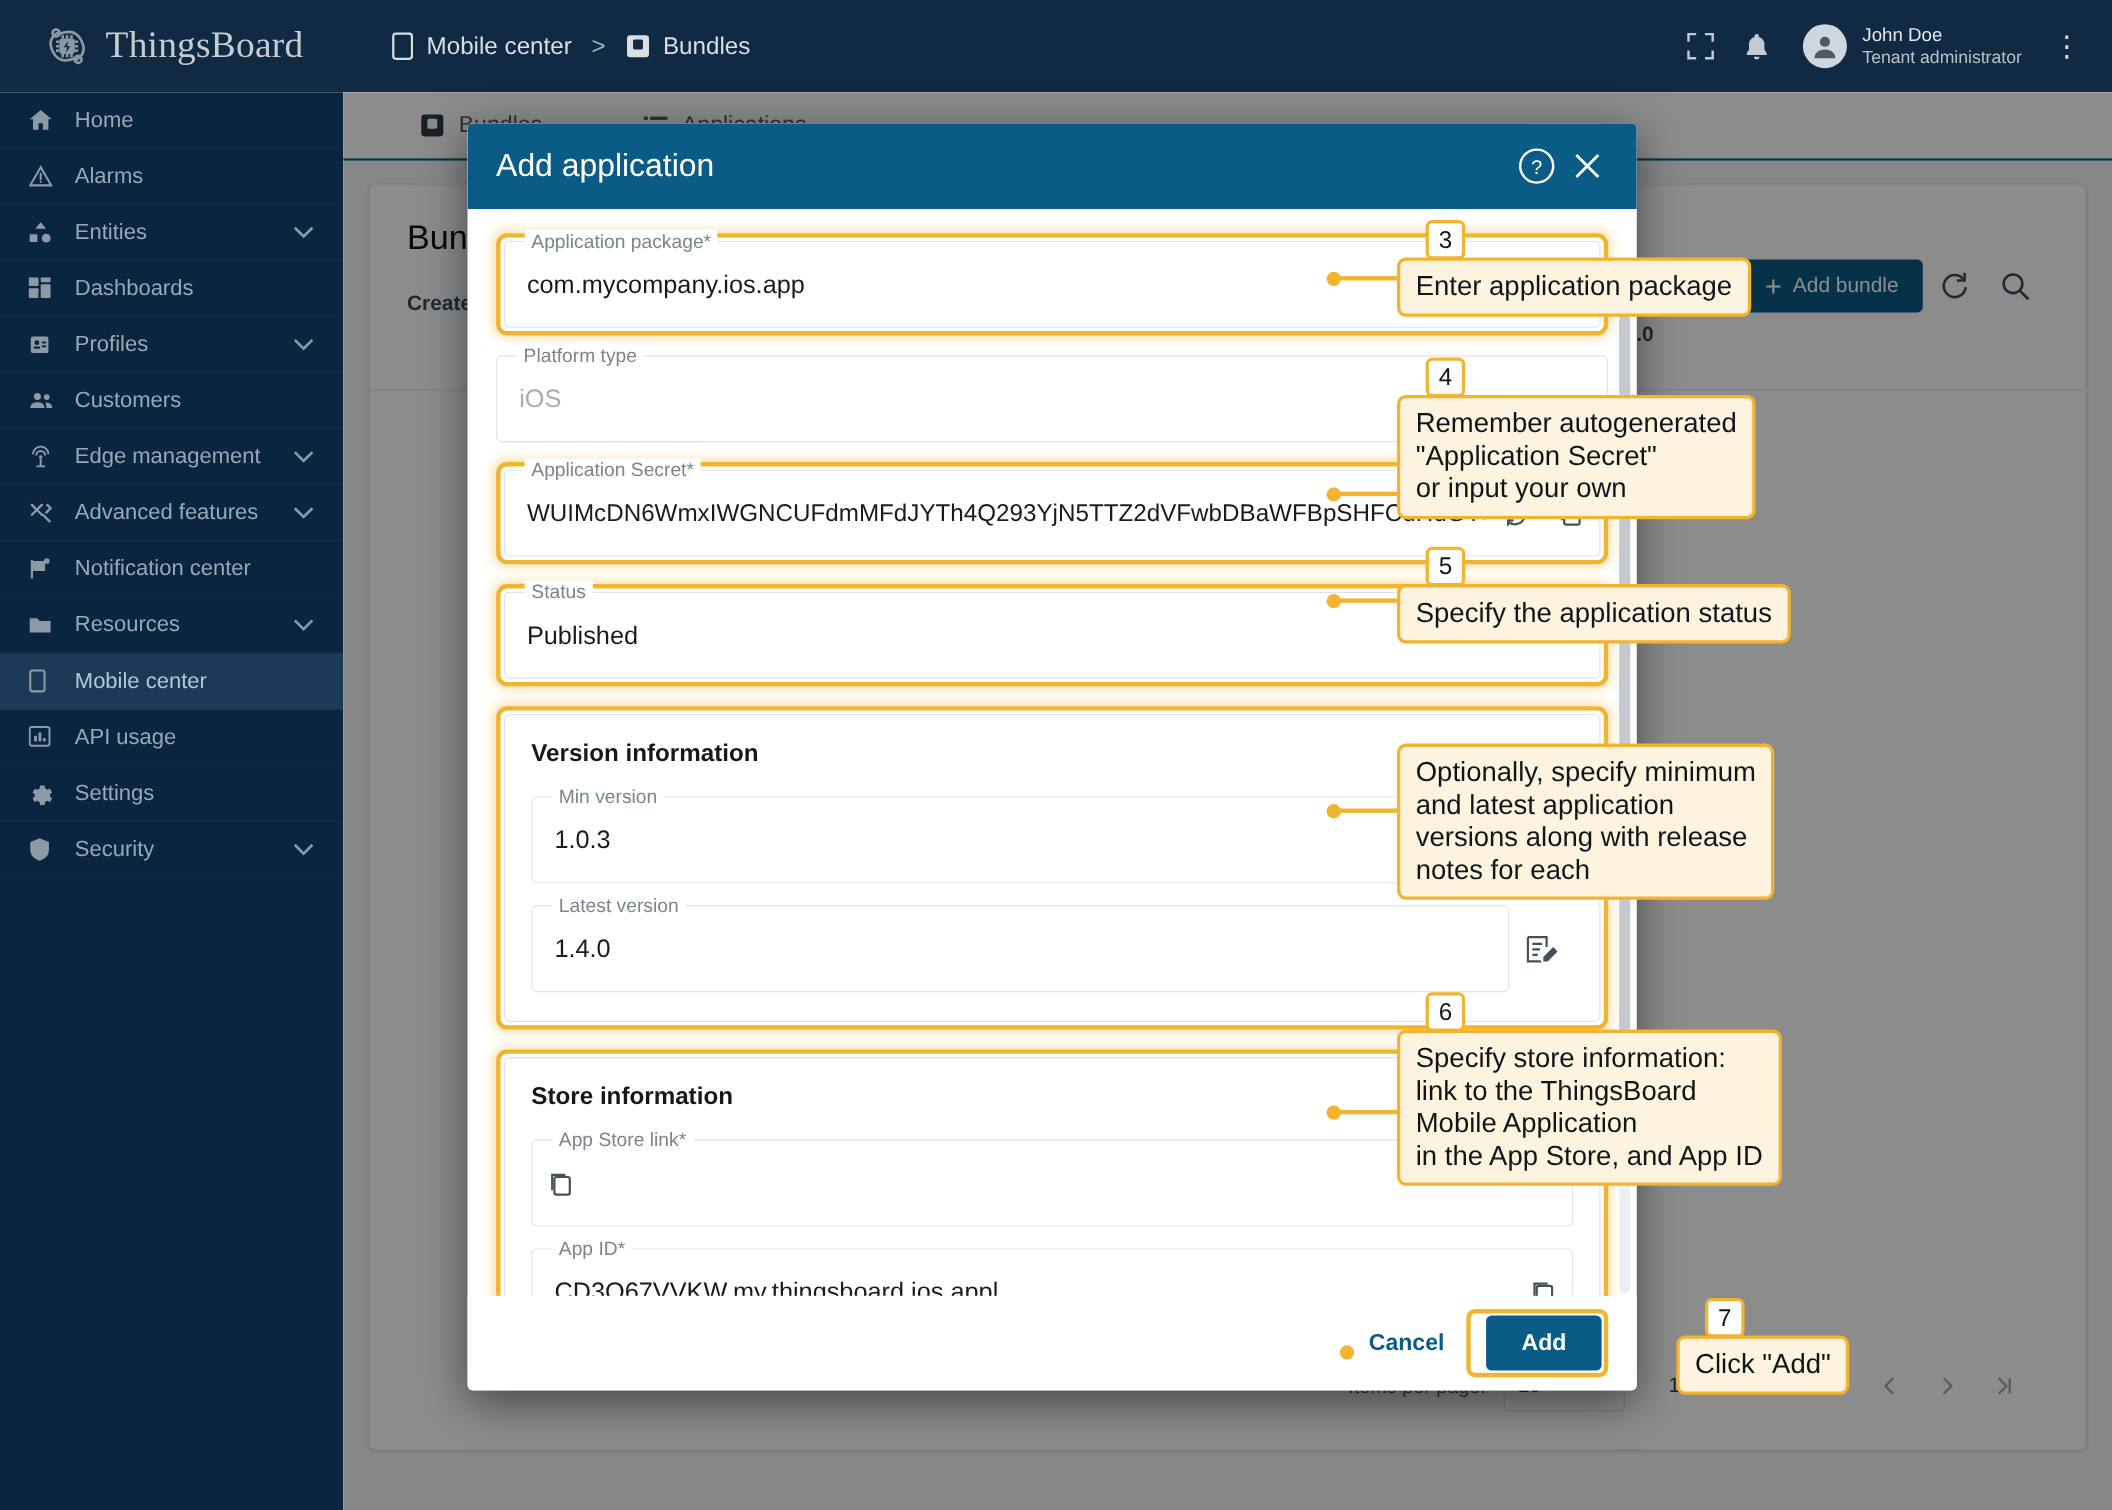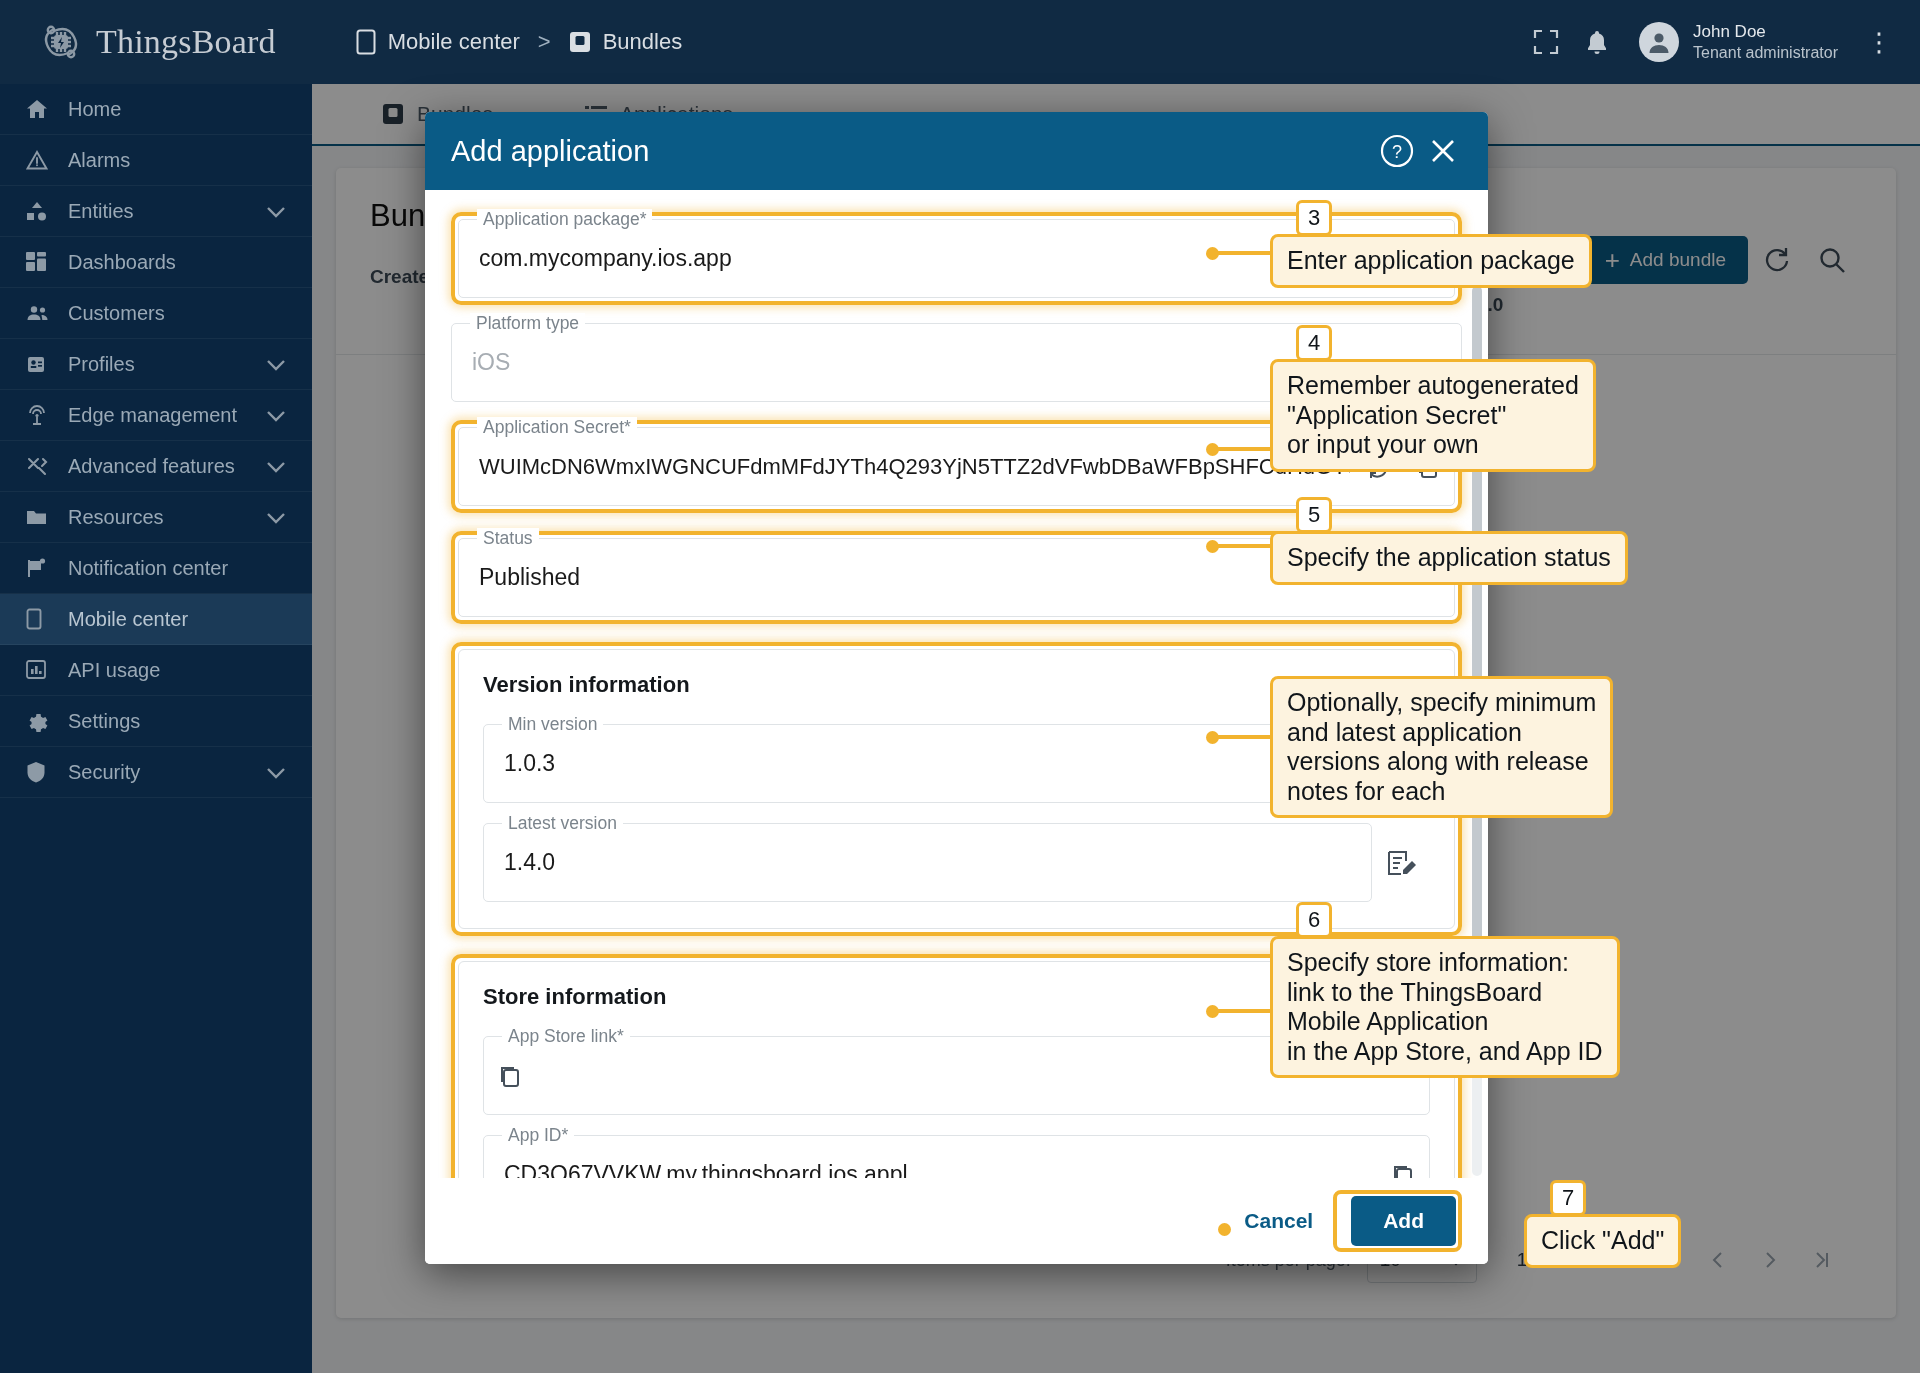--- a/index.html
+++ b/index.html
@@ -267,46 +267,46 @@
             <rect x="0" y="0" width="9" height="8" rx="1"></rect>
             <rect x="11" y="0" width="9" height="4.5" rx="1"></rect>
             <rect x="0" y="10" width="9" height="9" rx="1"></rect>
             <rect x="11" y="6.5" width="9" height="12.5" rx="1"></rect>
           </svg>
         </span>
       <span class="nlabel">Dashboards</span>
     </div>
     <div class="nav-item">
       <span class="nicon">
-          <svg width="24" height="20" viewBox="0 0 24 20" fill="#8d9aa6">
-            <circle cx="8" cy="6.5" r="3.2"></circle>
-            <circle cx="16.5" cy="7" r="2.6"></circle>
-            <path d="M1.5 17c0-3.6 2.9-5.4 6.5-5.4s6.5 1.8 6.5 5.4z"></path>
-            <path d="M15.5 12c3.2 0 6 1.5 6 5h-5.2z"></path>
-          </svg>
-        </span>
-      <span class="nlabel">Customers</span>
-    </div>
-    <div class="nav-item">
-      <span class="nicon">
           <svg width="22" height="20" viewBox="0 0 22 20" fill="#8d9aa6">
             <rect x="2" y="3" width="16" height="15" rx="2"></rect>
             <circle cx="7.5" cy="8.5" r="2.2" fill="#0a2540"></circle>
             <rect x="4.8" y="12" width="5.5" height="2" fill="#0a2540"></rect>
             <rect x="12" y="7.5" width="4" height="1.7" fill="#0a2540"></rect>
             <rect x="12" y="11" width="4" height="1.7" fill="#0a2540"></rect>
           </svg>
         </span>
       <span class="nlabel">Profiles</span>
       <span class="chev"><svg width="20" height="12" viewBox="0 0 20 12" fill="none" stroke="#8d9aa6" stroke-width="2.4">
             <path d="M2 2l8 8 8-8"></path>
           </svg></span>
     </div>
     <div class="nav-item">
       <span class="nicon">
+          <svg width="24" height="20" viewBox="0 0 24 20" fill="#8d9aa6">
+            <circle cx="8" cy="6.5" r="3.2"></circle>
+            <circle cx="16.5" cy="7" r="2.6"></circle>
+            <path d="M1.5 17c0-3.6 2.9-5.4 6.5-5.4s6.5 1.8 6.5 5.4z"></path>
+            <path d="M15.5 12c3.2 0 6 1.5 6 5h-5.2z"></path>
+          </svg>
+        </span>
+      <span class="nlabel">Customers</span>
+    </div>
+    <div class="nav-item">
+      <span class="nicon">
           <svg width="22" height="20" viewBox="0 0 22 20" fill="none" stroke="#8d9aa6" stroke-width="1.8">
             <path d="M4 8a7 7 0 0 1 14 0"></path>
             <path d="M7 9a4 4 0 0 1 8 0"></path>
             <circle cx="11" cy="10.5" r="1.6" fill="#8d9aa6" stroke="none"></circle>
             <path d="M11 12v7M7 19h8"></path>
           </svg>
         </span>
       <span class="nlabel">Edge management</span>
       <span class="chev"><svg width="20" height="12" viewBox="0 0 20 12" fill="none" stroke="#8d9aa6" stroke-width="2.4">
             <path d="M2 2l8 8 8-8"></path>
@@ -318,37 +318,37 @@
             <path d="M3 3l9 9M12 3L3 12M13 12l6 6M17 3l3 3-4 4"></path>
           </svg>
         </span>
       <span class="nlabel">Advanced features</span>
       <span class="chev"><svg width="20" height="12" viewBox="0 0 20 12" fill="none" stroke="#8d9aa6" stroke-width="2.4">
             <path d="M2 2l8 8 8-8"></path>
           </svg></span>
     </div>
     <div class="nav-item">
       <span class="nicon">
+          <svg width="22" height="20" viewBox="0 0 22 20" fill="#8d9aa6">
+            <path d="M2 2v17h2V12h11V3H4V2z"></path>
+            <circle cx="16.5" cy="3" r="2.6"></circle>
+          </svg>
+        </span>
+      <span class="nlabel">Notification center</span>
+    </div>
+    <div class="nav-item">
+      <span class="nicon">
           <svg width="22" height="18" viewBox="0 0 22 18" fill="#8d9aa6">
             <path d="M1 3h7l2 2.5h10V16H1z"></path>
           </svg>
         </span>
       <span class="nlabel">Resources</span>
       <span class="chev"><svg width="20" height="12" viewBox="0 0 20 12" fill="none" stroke="#8d9aa6" stroke-width="2.4">
             <path d="M2 2l8 8 8-8"></path>
           </svg></span>
-    </div>
-    <div class="nav-item">
-      <span class="nicon">
-          <svg width="22" height="20" viewBox="0 0 22 20" fill="#8d9aa6">
-            <path d="M2 2v17h2V12h11V3H4V2z"></path>
-            <circle cx="16.5" cy="3" r="2.6"></circle>
-          </svg>
-        </span>
-      <span class="nlabel">Notification center</span>
     </div>
     <div class="nav-item active">
       <span class="nicon">
           <svg width="16" height="22" viewBox="0 0 16 22" fill="none" stroke="#8d9aa6" stroke-width="1.9">
             <rect x="1.5" y="1.5" width="13" height="19" rx="2"></rect>
           </svg>
         </span>
       <span class="nlabel">Mobile center</span>
     </div>
     <div class="nav-item">

